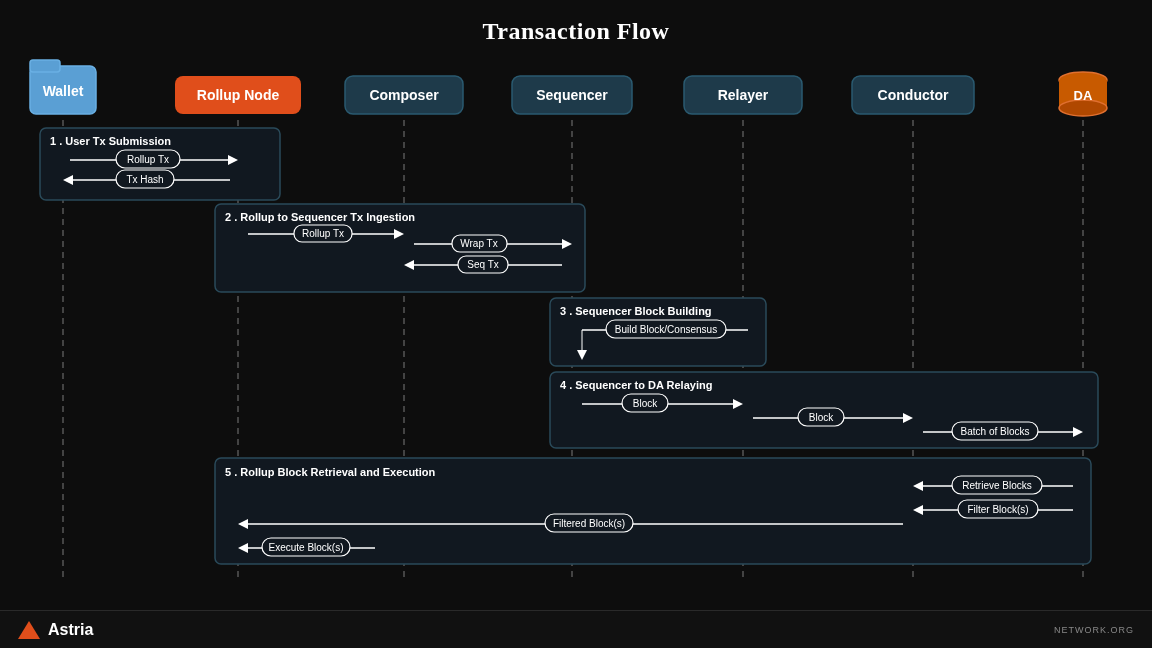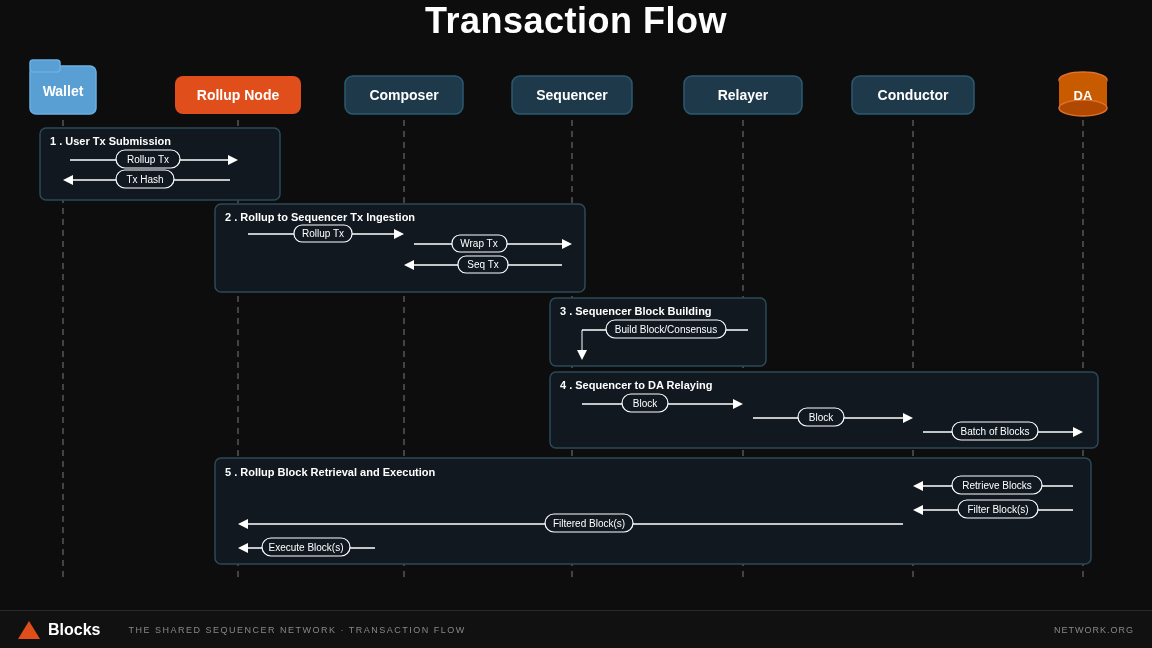--- a/index.html
+++ b/index.html
@@ -9,24 +9,26 @@
       background: #0d0d0d;
       font-family: 'Arial', sans-serif;
       color: #fff;
       overflow: hidden;
       position: relative;
     }
 
     
     .page-title {
       text-align: center;
-      font-size: 36px;
+      font-size: 24px;
       font-weight: 800;
       color: #fff;
+      padding-top: 18px;
       letter-spacing: 0.5px;
+      font-family: Liberation Serif, serif;
     }
 
     
     .footer {
       position: absolute;
       bottom: 0;
       left: 0;
       right: 0;
       height: 38px;
       background: #1a1a1a;
@@ -188,16 +190,15 @@
   <rect x="262" y="538" width="88" height="18" rx="9" fill="#111820" stroke="#fff" stroke-width="1.2"></rect>
   <text x="306" y="551" text-anchor="middle" font-size="10" fill="#fff">Execute Block(s)</text>
 
 </svg>
 
 <div class="footer" style="position:absolute;bottom:0;left:0;right:0;height:38px;background:#111;display:flex;align-items:center;padding:0 18px;border-top:1px solid #2a2a2a;">
 
   <svg width="22" height="22" viewBox="0 0 22 22">
     <polygon points="11,2 22,20 0,20" fill="#e04e1b"></polygon>
   </svg>
-  <span style="font-size:16px;font-weight:700;color:#fff;margin-left:8px;">Blocks</span>
-  <span style="font-size:9px;color:#888;letter-spacing:1.5px;text-transform:uppercase;margin-left:28px;">THE SHARED SEQUENCER NETWORK · TRANSACTION FLOW</span>
+  <span style="font-size:16px;font-weight:700;color:#fff;margin-left:8px;">Astria</span>
   <span style="font-size:9px;color:#888;letter-spacing:1px;margin-left:auto;">NETWORK.ORG</span>
 </div>
 
 </body></html>

